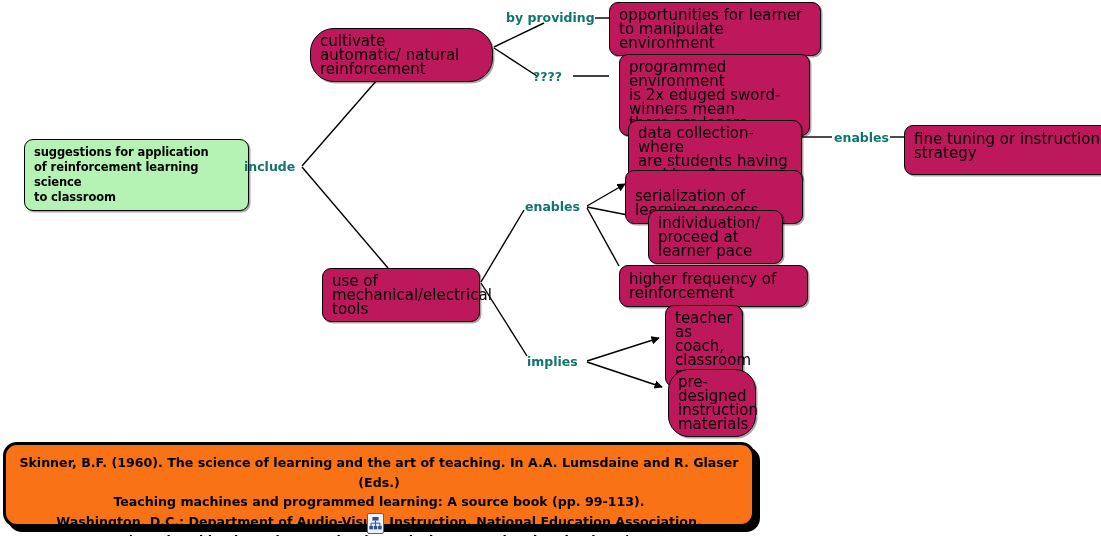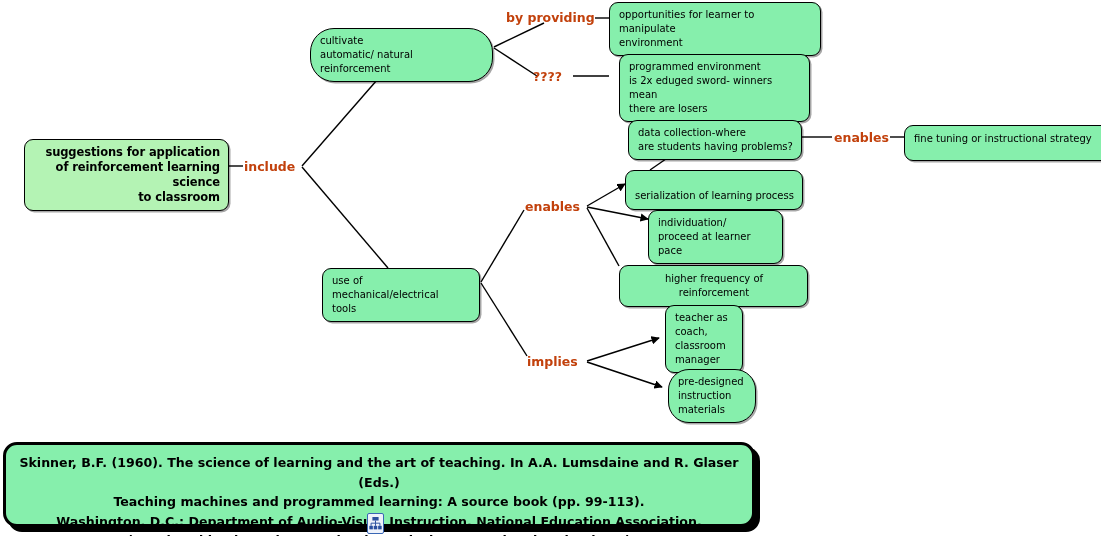--- a/index.html
+++ b/index.html
@@ -23,50 +23,50 @@
   #edges {
     position: absolute;
     left: 0; top: 0;
     width: 1101px;
     height: 536px;
     pointer-events: none;
   }
   .node {
     position: absolute;
     box-sizing: border-box;
-    background: #86efac;
+    background: #be185d;
     border: 1px solid #000000;
     border-radius: 9px;
-    font-size: 10px;
+    font-size: 15px;
     line-height: 14px;
     color: #000000;
     padding: 5px 8px 5px 9px;
     white-space: pre-line;
     font-family: "DejaVu Sans", sans-serif;
     box-shadow: 1.5px 1.5px 0 rgba(0,0,0,0.35);
   }
   .node.root {
     background: #b4f3b4;
     font-weight: bold;
     font-size: 11.5px;
     line-height: 15px;
     letter-spacing: -0.1px;
   }
   .link-label {
     position: absolute;
     font-weight: bold;
     font-size: 12.5px;
-    color: #c2410c;
+    color: #0f766e;
     font-family: "DejaVu Sans", sans-serif;
     white-space: nowrap;
   }
   .citation {
     position: absolute;
     box-sizing: border-box;
-    background: #86efac;
+    background: #f97316;
     border: 3px solid #000000;
     border-radius: 14px;
     text-align: center;
     font-weight: bold;
     font-size: 12.6px;
     line-height: 19.5px;
     color: #000000;
     padding: 8px 10px 10px 10px;
     font-family: "DejaVu Sans", sans-serif;
     box-shadow: 5px 5px 0 #000000;
@@ -112,21 +112,21 @@
 
     <line x1="650" y1="170" x2="676" y2="152" stroke="#000000" stroke-width="1.4" marker-end="url(#arrow)"></line>
 
     <line x1="802" y1="137" x2="832" y2="137" stroke="#000000" stroke-width="1.4"></line>
     <line x1="890" y1="137" x2="904" y2="137" stroke="#000000" stroke-width="1.4"></line>
 
     <line x1="587" y1="361" x2="659" y2="338" stroke="#000000" stroke-width="1.4" marker-end="url(#arrow)"></line>
     <line x1="587" y1="362" x2="662" y2="387" stroke="#000000" stroke-width="1.4" marker-end="url(#arrow)"></line>
   </svg>
 
-  <div class="node root" style="left:24px; top:139px; width:205px;text-align:right;">suggestions for application
+  <div class="node root" style="left:24px; top:139px; width:225px;">suggestions for application
 of reinforcement learning science
 to classroom</div>
 
   <div class="node" style="left:310px; top:28px; width:183px;border-radius:24px;">cultivate
 automatic/ natural reinforcement</div>
 
   <div class="node" style="left:609px; top:2px; width:212px;">opportunities for learner to manipulate
 environment</div>
 
   <div class="node" style="left:619px; top:54px; width:191px;">programmed environment
@@ -139,21 +139,21 @@
   <div class="node" style="left:628px; top:120px; width:174px;">data collection-where
 are students having problems?</div>
 
   <div class="node" style="left:904px; top:125px; width:223px; padding-top:6px; padding-bottom:14px;">fine tuning or instructional strategy</div>
 
   <div class="node" style="left:625px; top:170px; width:178px; padding-top:18px; padding-bottom:6px;">serialization of learning process</div>
 
   <div class="node" style="left:648px; top:210px; width:135px;">individuation/
 proceed at learner pace</div>
 
-  <div class="node" style="left:619px; top:265px; width:189px; padding-top:6px; padding-bottom:6px;text-align:center;">higher frequency of reinforcement</div>
+  <div class="node" style="left:619px; top:265px; width:189px; padding-top:6px; padding-bottom:6px;">higher frequency of reinforcement</div>
 
   <div class="node" style="left:665px; top:305px; width:78px;">teacher as
 coach, classroom
 manager</div>
 
   <div class="node" style="left:668px; top:369px; width:88px;border-radius:21px;">pre-designed
 instruction
 materials</div>
 
   <div class="link-label" style="left:244px; top:159px;">include</div>

